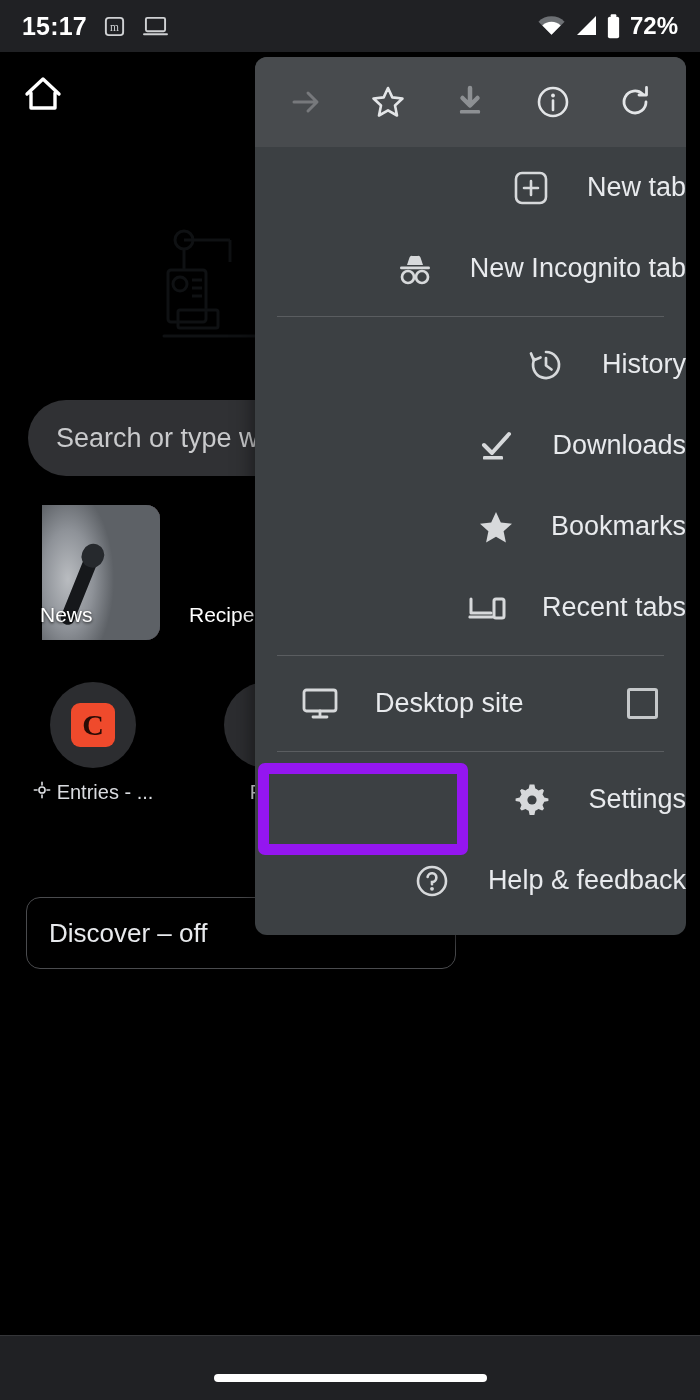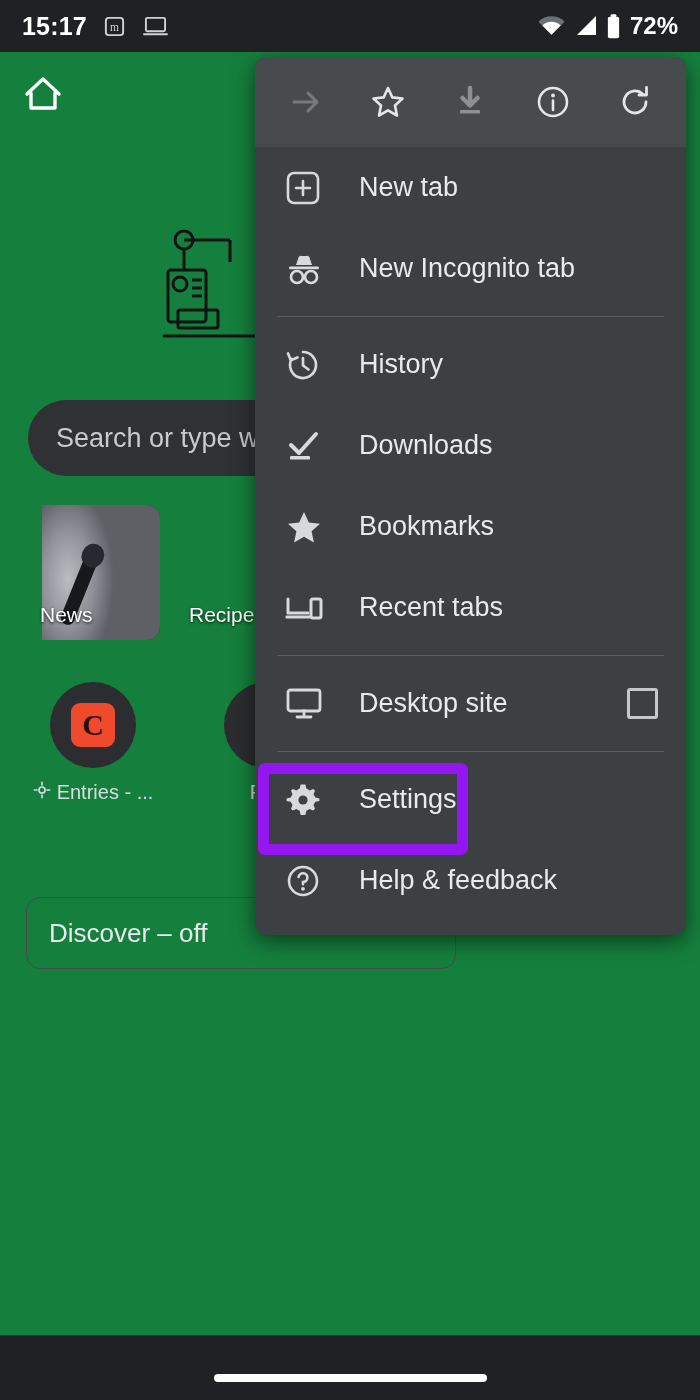--- a/index.html
+++ b/index.html
@@ -27,21 +27,21 @@
   }
   #status-left { display:flex; align-items:center; gap:16px; }
   #clock { color:#fff; font-size:25px; font-weight:bold; letter-spacing:.2px; }
   .sb-icon { display:flex; align-items:center; }
   #status-right {
     margin-left:auto; display:flex; align-items:center; gap:7px;
   }
   #battery-pct { color:#fff; font-size:24px; font-weight:bold; margin-left:2px; }
 
   
-  #ntp { position:absolute; top:52px; left:0; width:700px; height:1283px; background:#15803d; }
+  #ntp { position:absolute; top:52px; left:0; width:700px; height:1283px; background:#000000; }
 
   #home-icon { position:absolute; left:22px; top:20px; }
 
   #illustration {
     position:absolute; left:160px; top:170px;
     width:190px; height:130px;
   }
 
   #search-bar {
     position:absolute; left:28px; top:348px;
@@ -140,21 +140,22 @@
     justify-content:space-around;
     padding:0 10px;
   }
   .tb-btn {
     width:58px; height:58px;
     display:flex; align-items:center; justify-content:center;
   }
   .menu-item {
     height:81px;
     display:flex; align-items:center;
-    padding-left:30px;
+    padding-left:46px;
+    justify-content:flex-end;
   }
   .menu-item-icon {
     width:50px; display:flex; align-items:center; justify-content:flex-start;
   }
   .menu-item-label {
     margin-left:24px;
     color:#e8eaed; font-size:27px;
     white-space:nowrap;
   }
   .menu-divider {

